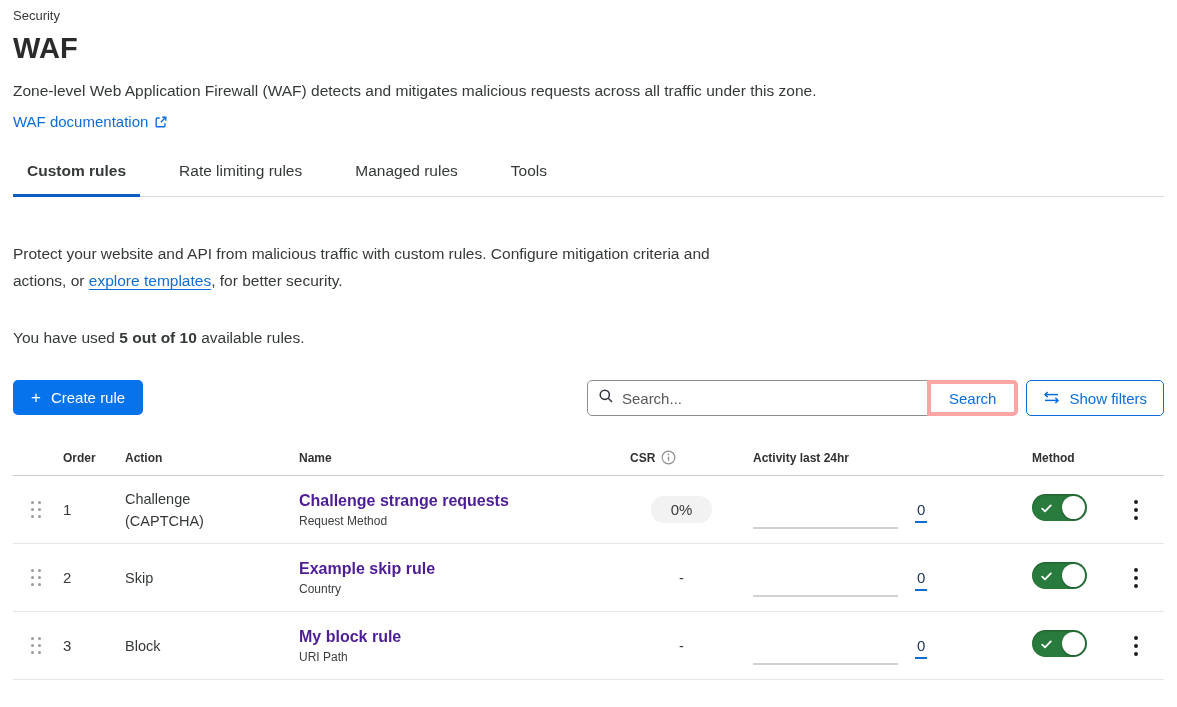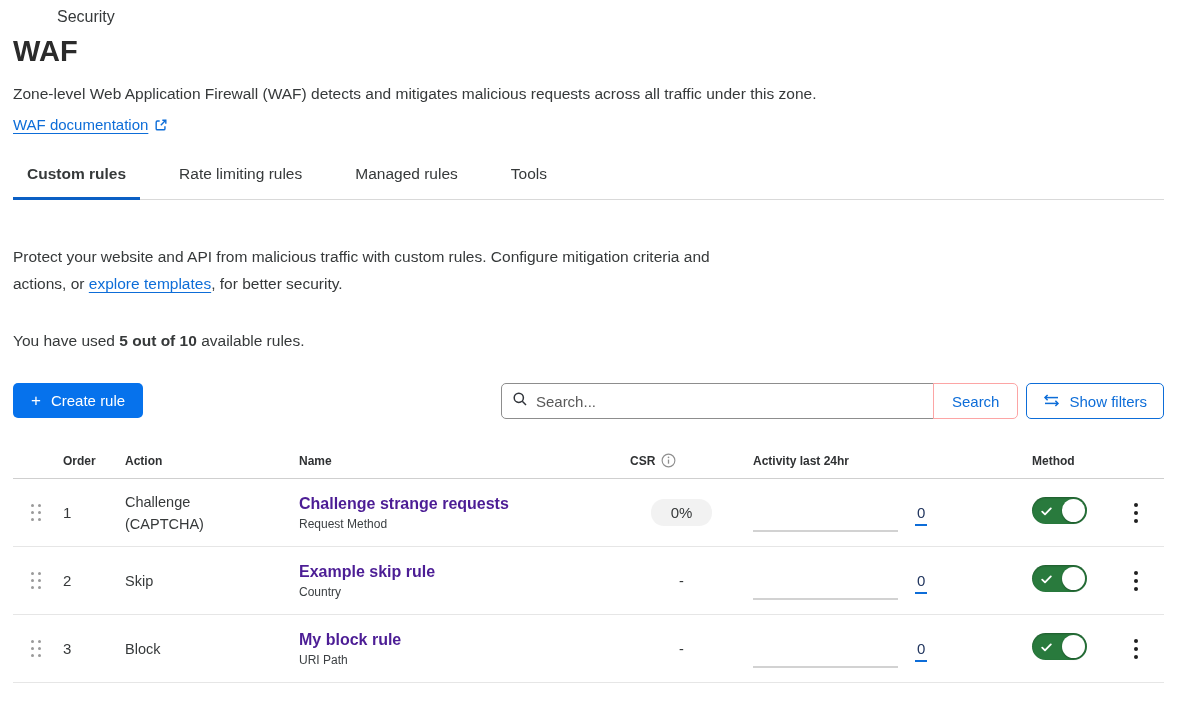--- a/index.html
+++ b/index.html
@@ -5,26 +5,26 @@
   * { box-sizing: border-box; margin: 0; padding: 0; }
   html, body { width: 1177px; height: 707px; overflow: hidden; }
   body {
     font-family: "Liberation Sans", sans-serif;
     color: #36393a;
     background: #ffffff;
   }
   .container { padding: 8px 13px 0 13px; width: 1177px; }
 
   
-  .breadcrumb { font-size: 16px; color: #36393a; margin-left: 44px; }
+  .breadcrumb { font-size: 13px; color: #36393a; }
   h1.page-title { font-size: 29px; font-weight: 700; color: #2b2b2b; margin-top: 9px; letter-spacing: 0.2px; }
   .page-desc { font-size: 15.5px; margin-top: 17px; color: #36393a; }
   .doc-link-row { margin-top: 13px; }
   a.doc-link {
-    font-size: 15px; color: #0d6dd8; text-decoration: underline;
+    font-size: 15px; color: #0d6dd8; 
     text-underline-offset: 3px; display: inline-flex; align-items: center; gap: 6px; cursor: pointer;
   }
   .ext-icon svg { display: block; }
 
   
   .tabs { margin-top: 31px; border-bottom: 1px solid #d9d9d9; display: flex; gap: 25px; }
   .tab {
     background: none; border: none; font-family: inherit; font-size: 15.5px; color: #36393a;
     padding: 0 14px 14px 14px; cursor: pointer; position: relative; border-bottom: 3px solid transparent;
     margin-bottom: -1px;
@@ -41,30 +41,30 @@
   .toolbar { margin-top: 33px; display: flex; justify-content: space-between; align-items: flex-start; }
   .btn-primary {
     background: #0672ec; color: #fff; border: none; border-radius: 5px; height: 35px;
     padding: 0 18px; font-family: inherit; font-size: 15px; display: inline-flex; align-items: center; gap: 10px;
     cursor: pointer;
   }
   .btn-primary .plus { font-size: 17px; font-weight: 400; line-height: 1; }
   .search-area { display: flex; align-items: flex-start; gap: 8px; }
   .search-group { display: flex; }
   .search-box {
-    display: flex; align-items: center; width: 433px; height: 36px;
+    display: flex; align-items: center; width: 341px; height: 36px;
     border: 1px solid #8d8d8d; border-radius: 5px 0 0 5px; background: #fff; padding: 0 10px; justify-content: center;
   }
   .search-box input {
     border: none; outline: none; font-family: inherit; font-size: 15px; flex: 1; margin-left: 8px; color: #36393a;
   }
   .search-box input::placeholder { color: #595959; }
   .btn-search {
     height: 36px; margin-left: -1px; padding: 0 18px; background: #fff; color: #0d6dd8;
-    border: 1px solid #fca5a5; border-radius: 0 5px 5px 0; font-family: inherit; font-size: 15px; cursor: pointer;
+    border: 4px solid #fca5a5; border-radius: 0 5px 5px 0; font-family: inherit; font-size: 15px; cursor: pointer;
   }
   .btn-filters {
     height: 36px; padding: 0 16px; background: #fff; color: #0d6dd8;
     border: 1px solid #0d6dd8; border-radius: 5px; font-family: inherit; font-size: 15px; cursor: pointer;
     display: inline-flex; align-items: center; gap: 9px;
   }
 
   
   .rules-table { margin-top: 24px; }
   .t-header, .t-row {

